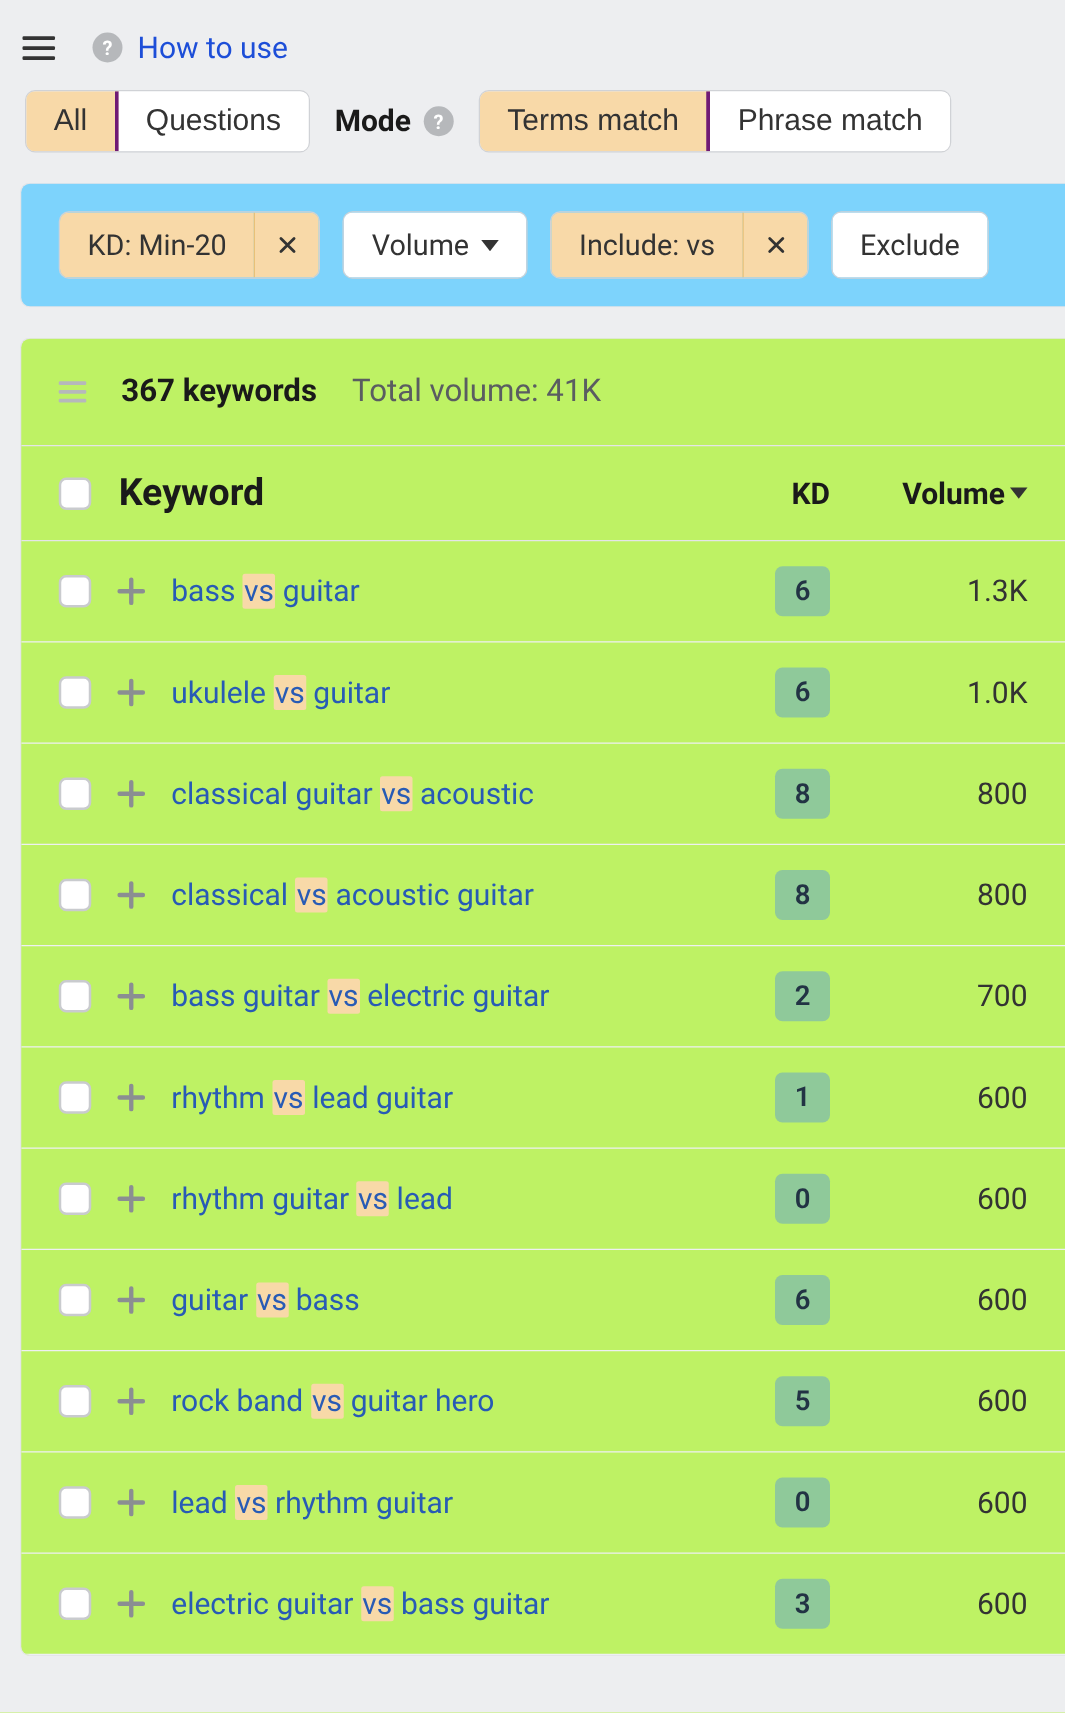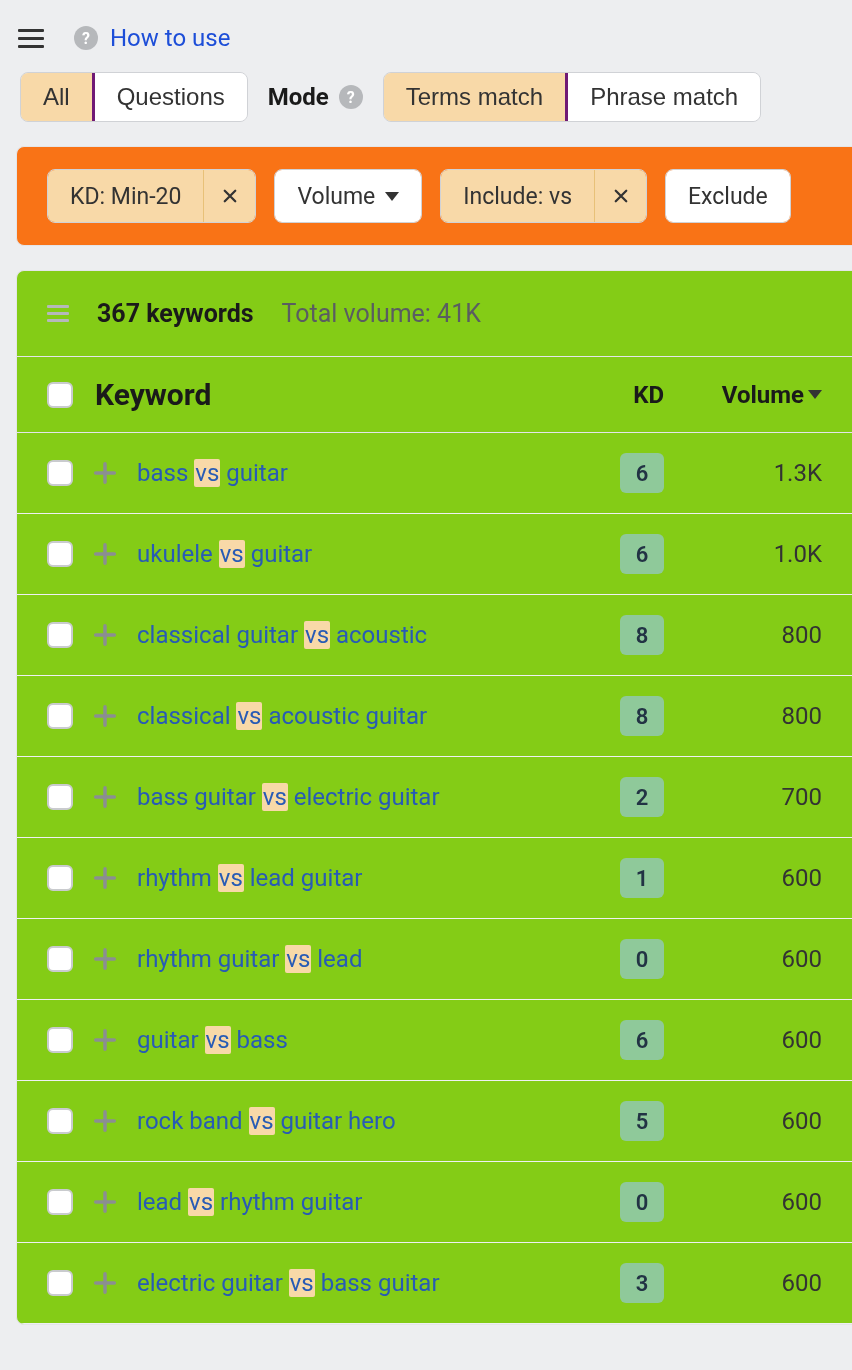--- a/index.html
+++ b/index.html
@@ -86,21 +86,21 @@
       display: flex;
       align-items: center;
       gap: 10px;
     }
     .mode-label {
       font-size: 24px;
       font-weight: 700;
       color: #1a1a1a;
     }
     .filters-panel {
-      background: #f97316;
+      background: #7dd3fc;
       margin-left: 16px;
       border: 1px solid #e4e5e8;
       border-right: none;
       border-radius: 8px 0 0 8px;
       padding: 22px 0 22px 30px;
       display: flex;
       gap: 18px;
       align-items: center;
       overflow: hidden;
     }
@@ -135,21 +135,21 @@
       width: 52px;
       background: #fff;
       border-left: 1px solid #d0d2d6;
       cursor: pointer;
     }
     .chip-close svg { width: 18px; height: 18px; }
     .chip-caret {
       margin-left: 10px;
     }
     .results-panel {
-      background: #84cc16;
+      background: #bef264;
       margin-left: 16px;
       margin-top: 24px;
       border: 1px solid #e4e5e8;
       border-right: none;
       border-radius: 8px 0 0 8px;
       overflow: hidden;
     }
     .summary-row {
       display: flex;
       align-items: center;

